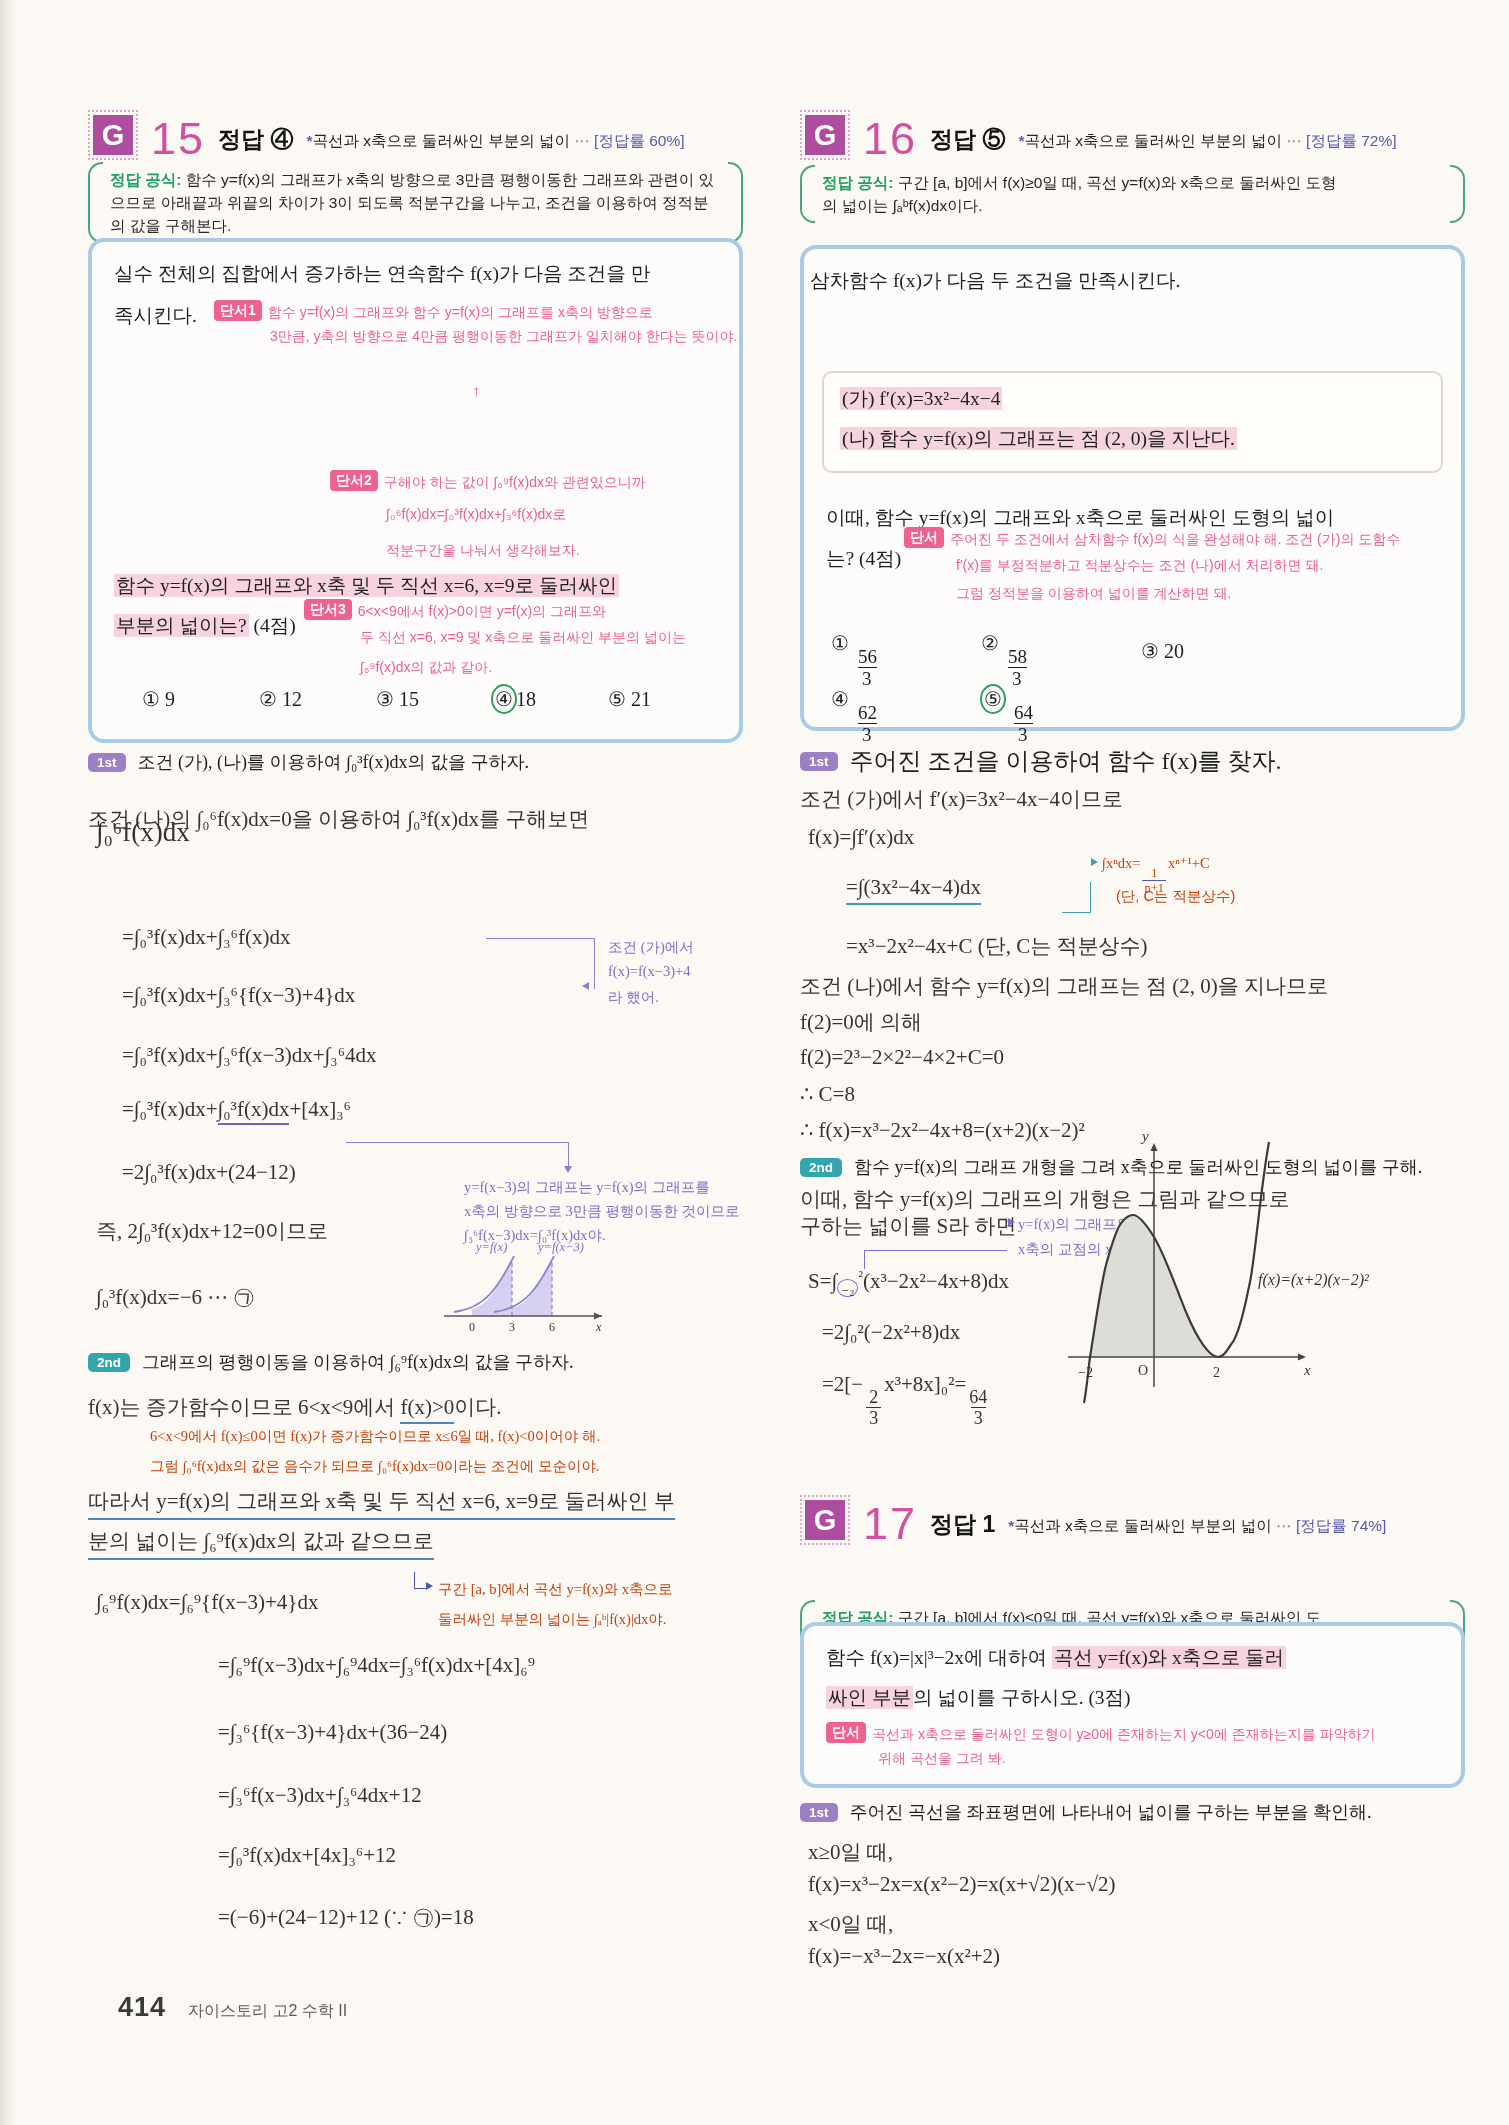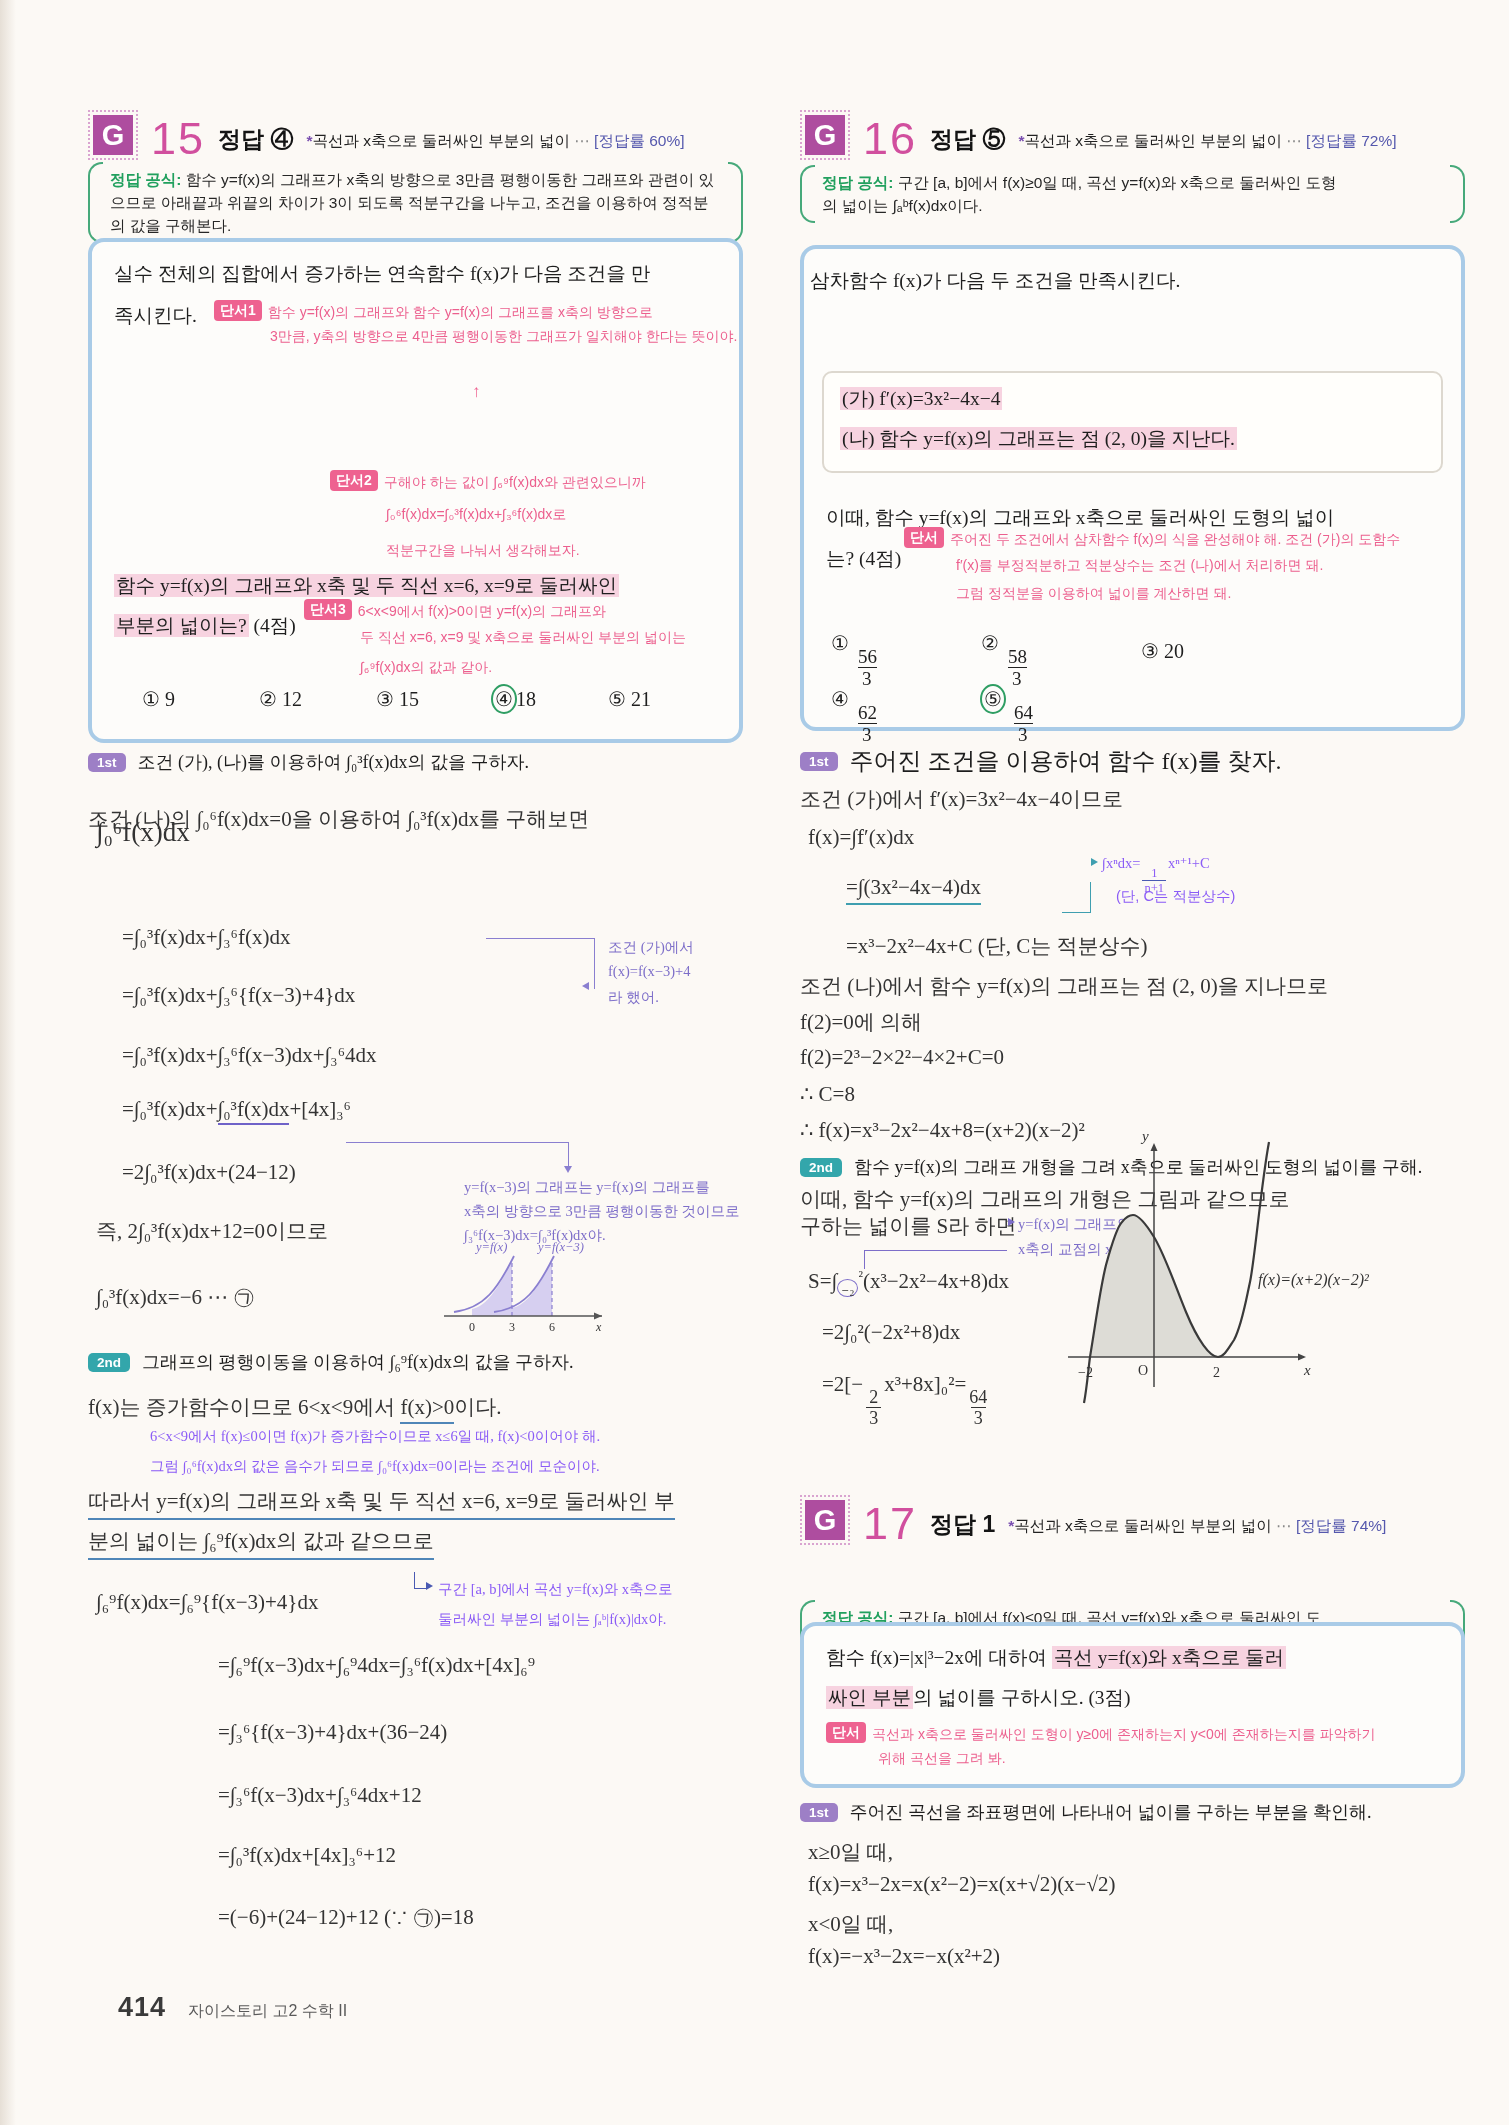--- a/index.html
+++ b/index.html
@@ -42,21 +42,21 @@
   .clue{color:#ec5f8e;font-size:14px;white-space:nowrap;}
   .choice{font-size:20px;color:#1f1f1f;white-space:nowrap;}
   .ring{display:inline-block;border:2.4px solid #2f9e63;border-radius:50%;padding:1px 2px;margin:-3px -1px;}
 
   
   .step{display:flex;gap:12px;align-items:baseline;font-size:17.5px;color:#1d1d1d;white-space:nowrap;}
   .sbadge{color:#fff;font-size:13.5px;font-weight:bold;border-radius:5px;padding:2px 9px;align-self:center;}
   .s1{background:#9d7fc6;}
   .s2{background:#33a6ab;}
   .m{font-size:21px;color:#333;white-space:nowrap;font-family:"Liberation Serif","DejaVu Serif",serif;}
-  .bnote{color:#8b5cf6;font-size:14.5px;line-height:23px;white-space:nowrap;font-family:"Liberation Serif","DejaVu Serif",serif;}
+  .bnote{color:#c2410c;font-size:14.5px;line-height:23px;white-space:nowrap;font-family:"Liberation Serif","DejaVu Serif",serif;}
   .pnote{color:#7d6ec9;font-size:14.5px;line-height:23px;white-space:nowrap;font-family:"Liberation Serif","DejaVu Serif",serif;}
   .ul-b{border-bottom:2px solid #4f86b8;padding-bottom:3px;}
   .ul-p{border-bottom:2px solid #6f62c8;padding-bottom:2px;}
   .ul-t{border-bottom:2px solid #3f9fb0;padding-bottom:3px;}
   .circ{border:1.6px solid #7d6ec9;border-radius:50%;padding:0 3px;}
   .sub{vertical-align:-5px;font-size:15px;}
   .sup{vertical-align:7px;font-size:15px;}
 
   
   .conn{position:absolute;}

